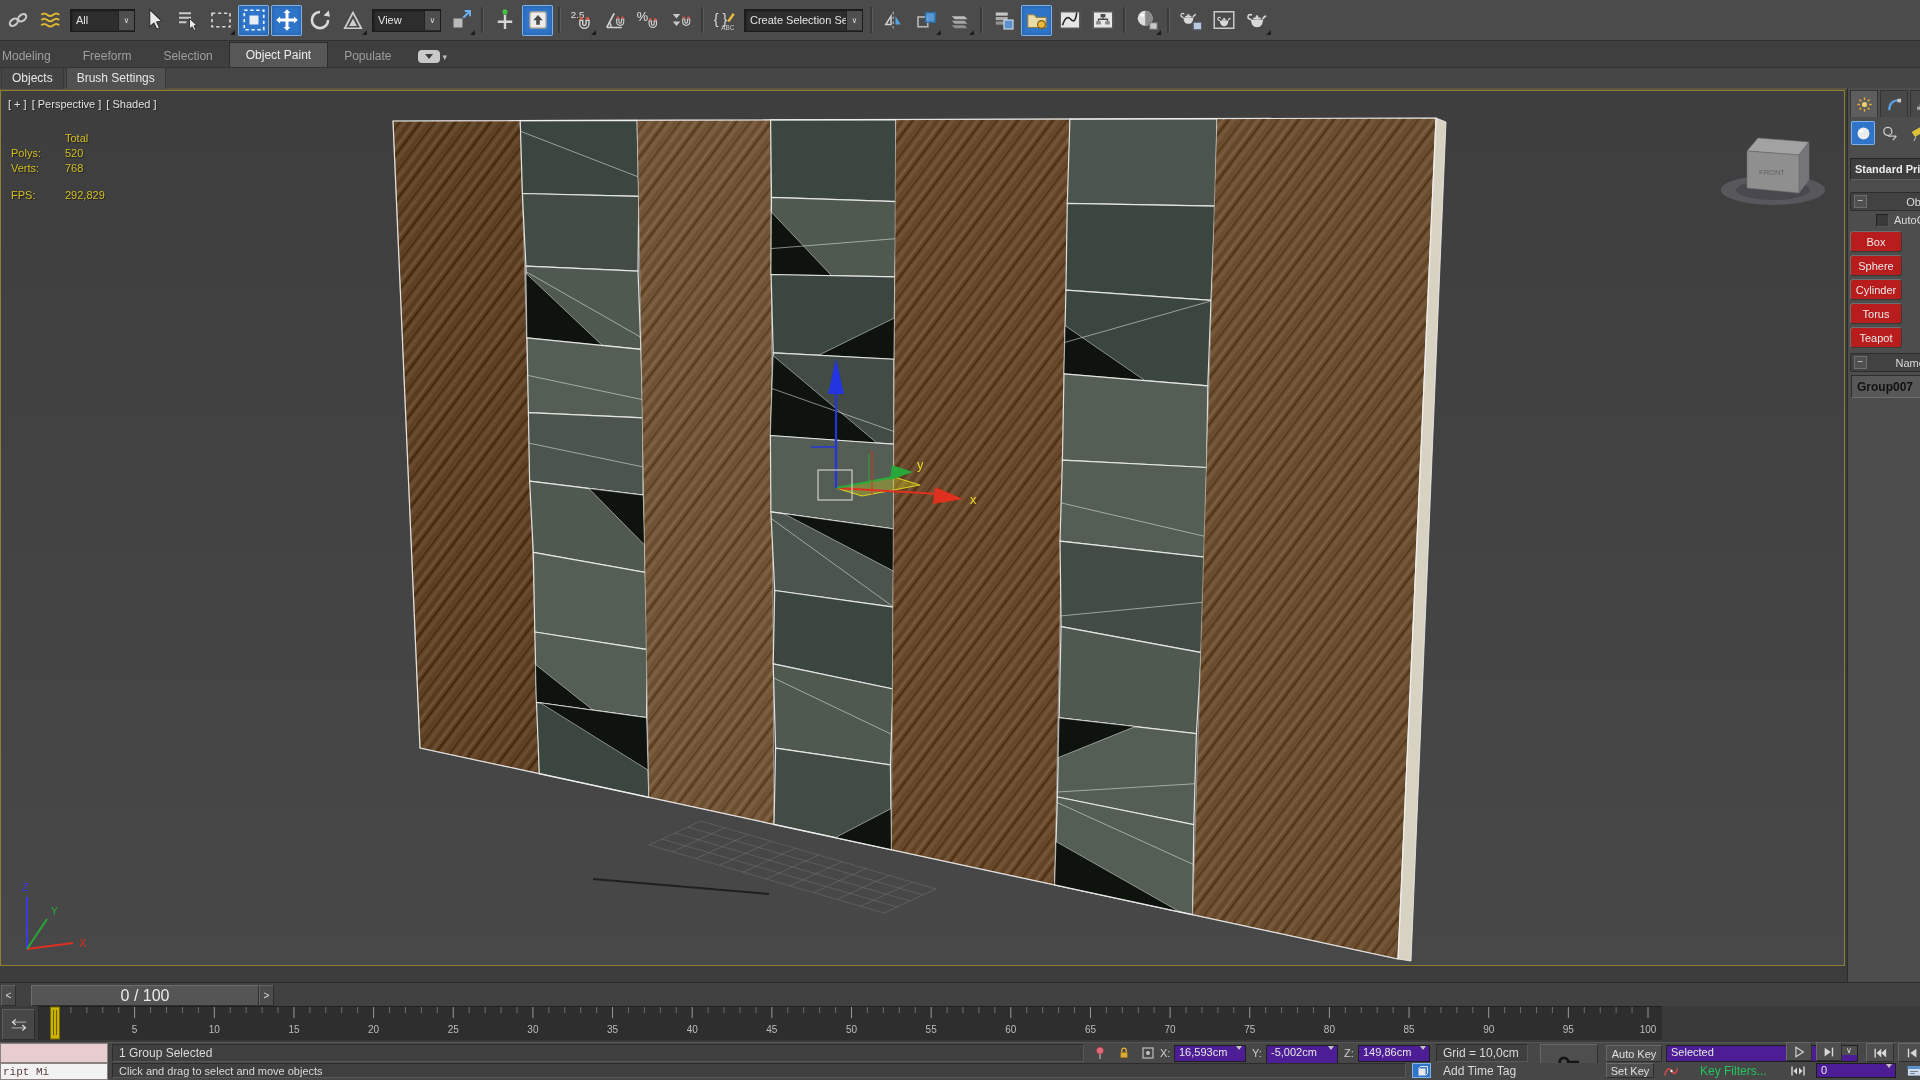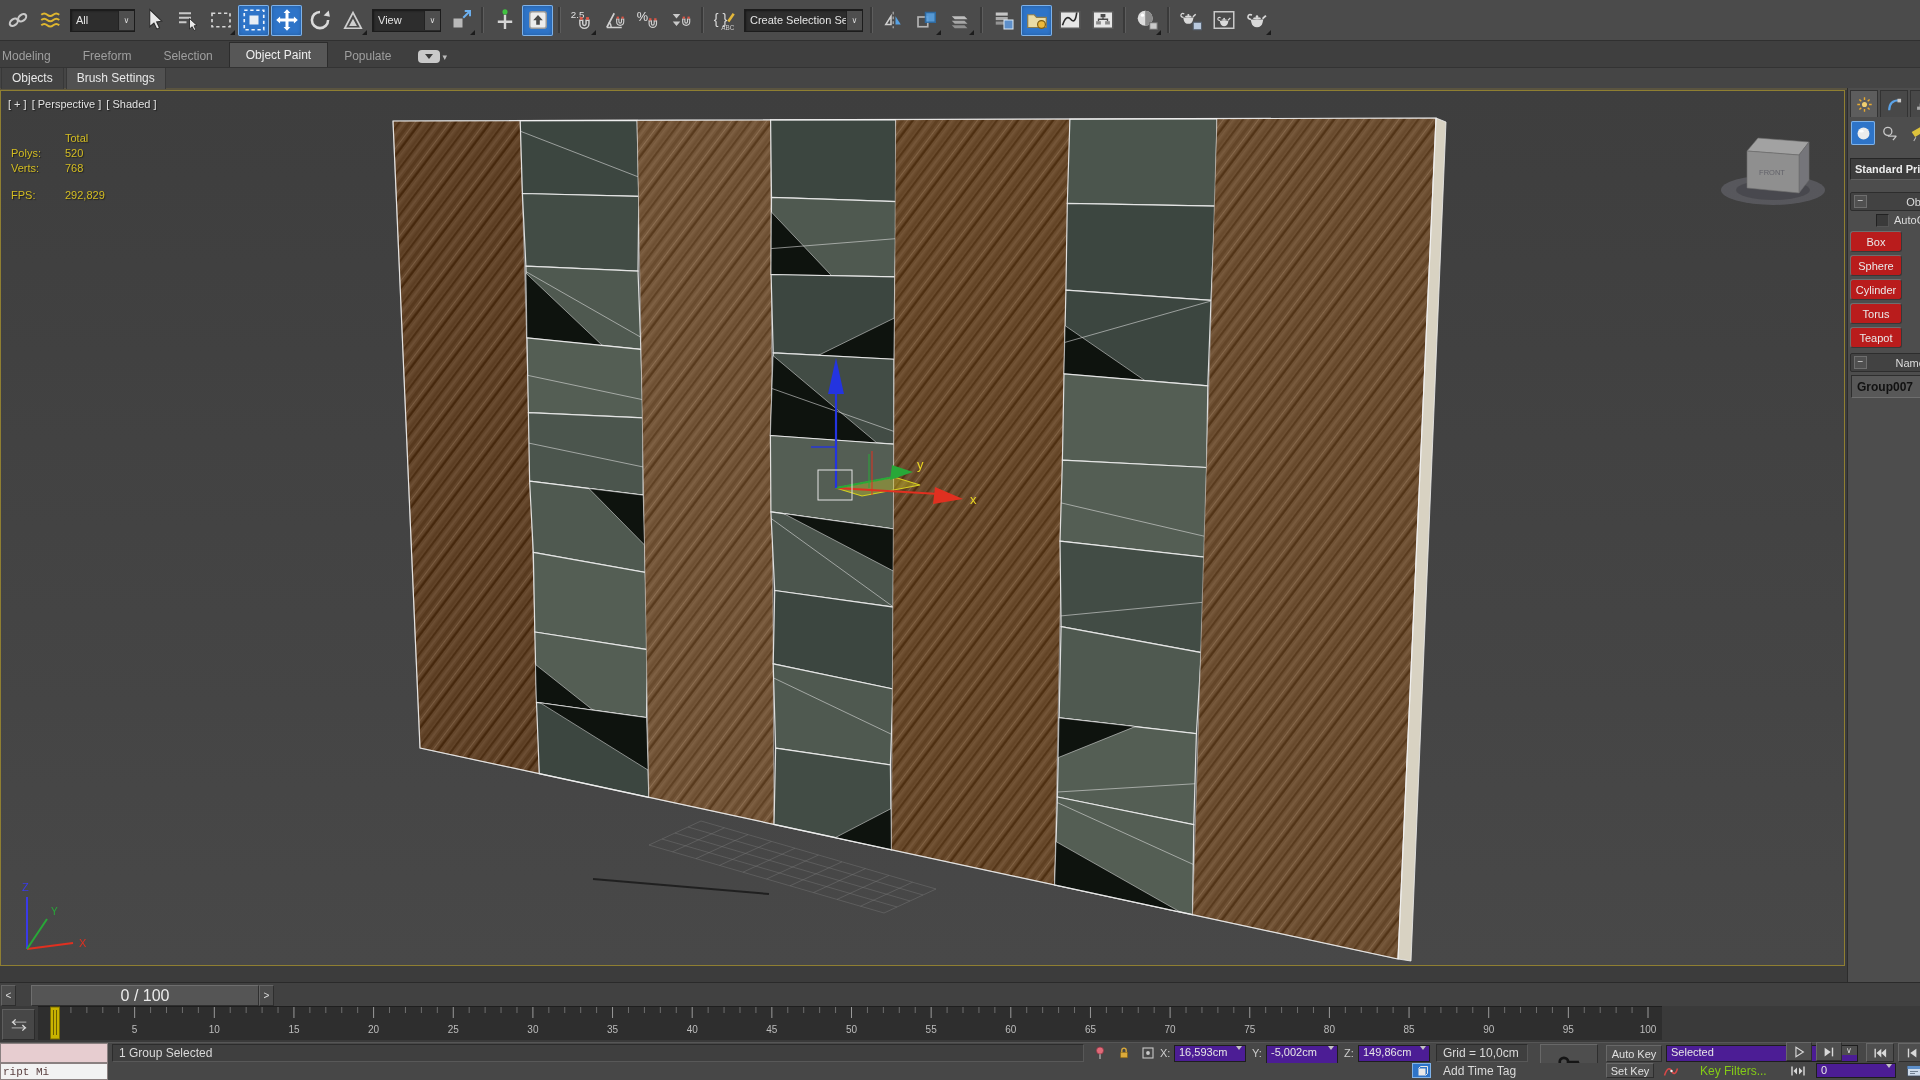--- a/index.html
+++ b/index.html
@@ -843,35 +843,36 @@
       <svg viewBox="0 0 16 16" width="14" height="14">
         <path d="M12 3v10" stroke="#d9d9d9" stroke-width="1.6"></path>
         <path d="M3 3l7 5-7 5z" fill="#d9d9d9"></path>
       </svg>
     </div>
 
   <div id="srow2" class="ab">
     <div id="mxs2">
         <span>ript Mi</span>
       </div>
+    <div class="sfield" style="left:112px;top:0;width:1294px;height:15px;font-size:11px">Click and drag to select and move objects</div>
     <div class="sicon" style="left:1412px;top:0;width:19px;height:15px;background:#2e74c8;box-shadow:inset 0 0 0 1px #7fb2e8">
         <svg viewBox="0 0 16 16" width="12" height="12">
           <path d="M4.5 5.5h7v7h-7z" fill="#e9e9e9"></path>
           <path d="M4.5 5.5l2-2h7v7l-2 2" fill="none" stroke="#e9e9e9" stroke-width="1"></path>
         </svg>
       </div>
     <div class="flat" style="left:1443px;top:1px">Add Time Tag</div>
     <div class="sbtn" style="left:1606px;top:0;width:48px;height:15px;font-size:11px">Set Key</div>
     <div class="sicon" style="left:1660px;top:0;width:22px;height:15px">
         <svg viewBox="0 0 16 16" width="15" height="15">
           <path d="M1.5 12.5Q5 2 8.5 8t6-2.5" fill="none" stroke="#d84848" stroke-width="1.5"></path>
           <circle cx="8.5" cy="8" r="1.2" fill="#f0f0f0"></circle>
         </svg>
       </div>
-    <div class="flat" style="left:1700px;top:1px;color:#84cc16">Key Filters...</div>
+    <div class="flat" style="left:1700px;top:1px;color:#22c55e">Key Filters...</div>
     <div class="sicon" style="left:1786px;top:0;width:24px;height:15px">
         <svg viewBox="0 0 16 16" width="15" height="13">
           <path d="M2 3.5v9M14 3.5v9" stroke="#d9d9d9" stroke-width="1.4"></path>
           <path d="M7 4.5L3.5 8 7 11.5zM9 4.5L12.5 8 9 11.5z" fill="#d9d9d9"></path>
         </svg>
       </div>
     <div class="dinput" style="left:1816px;top:0;width:80px;height:15px">
       <span class="dval">0</span>
         <span class="spin">
           <i class="up"></i>

